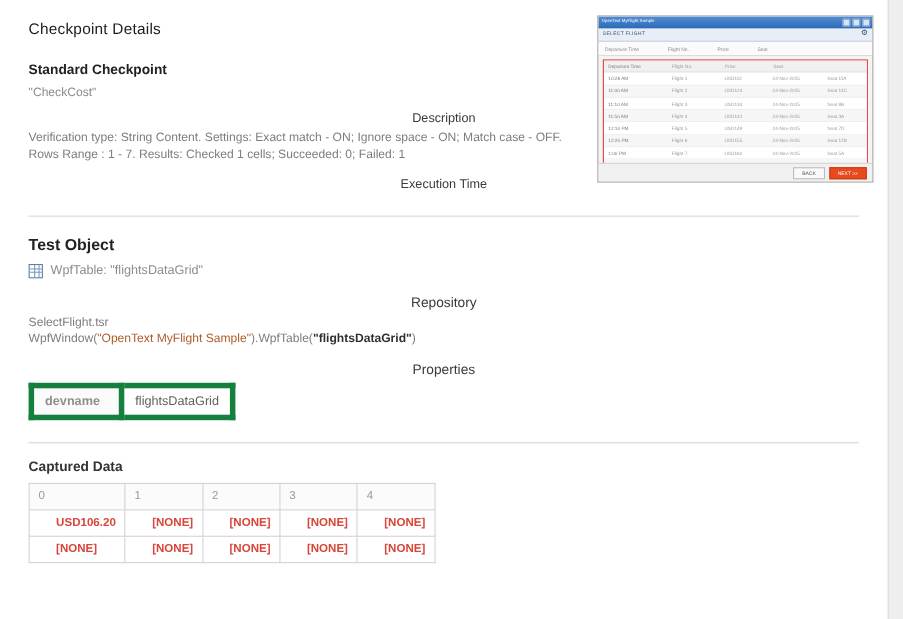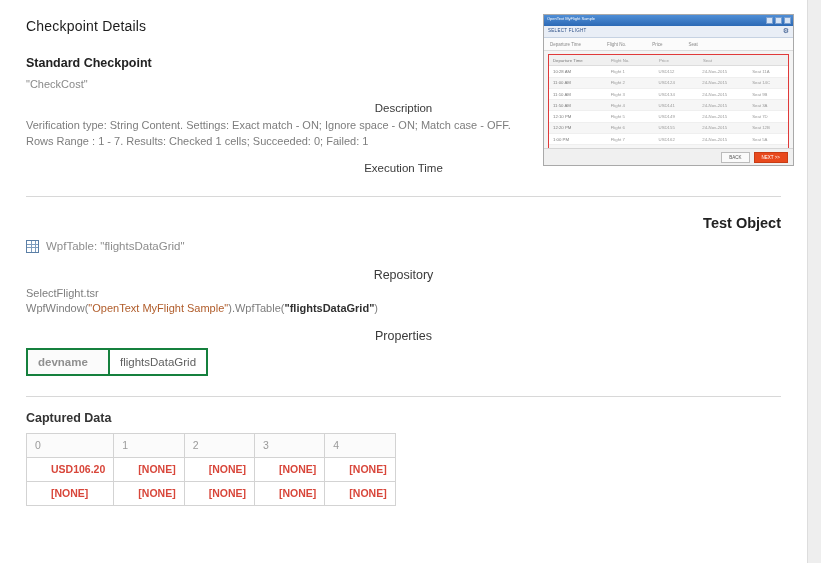--- a/index.html
+++ b/index.html
@@ -39,21 +39,20 @@
   }
   .sec-head {
     font-size: 12.5px;
     font-weight: bold;
     color: #222222;
     margin: 0 0 8px 0;
   }
   .sec-head.big {
     font-size: 14.5px;
     margin-bottom: 9px;
-    text-align: right;
   }
   .sub-head {
     font-size: 11.5px;
     color: #3a3a3a;
     margin: 12px 0 4px 0;
     font-weight: normal;
     text-align: center;
   }
   .sub-head.lg {
     font-size: 12.5px;
@@ -202,21 +201,21 @@
     font-size: 11px; color: #7d7d7d;
   }
   .objpath .lit { color: #b05c2a; }
   .objpath .bold { color: #303030; font-weight: bold; }
   
   table.props {
     border-collapse: collapse;
     margin-top: 5px;
   }
   table.props td {
-    border: 2px solid #15803d;
+    border: 5px solid #15803d;
     font-size: 11.5px;
     padding: 6px 10px;
     height: 25px;
   }
   table.props td.key {
     color: #8f8f8f;
     background: #fbfbfb;
     font-weight: bold;
     min-width: 82px;
   }

